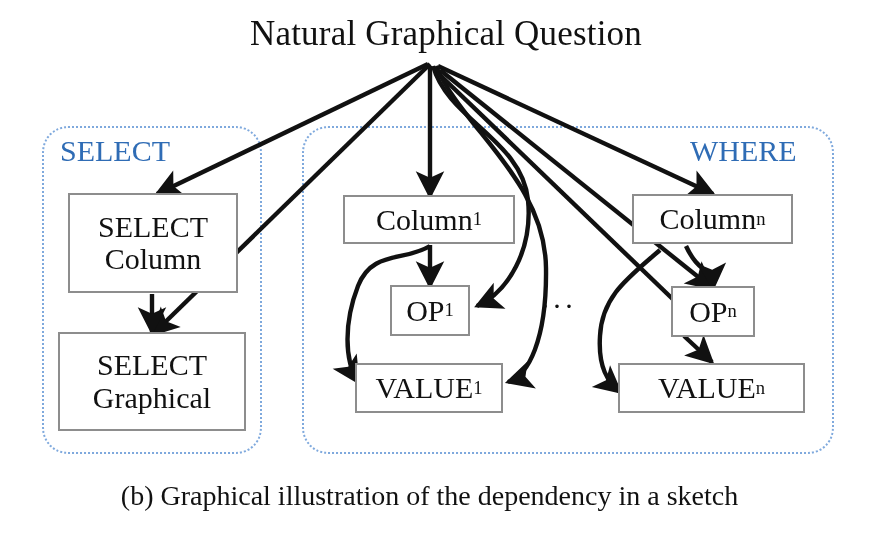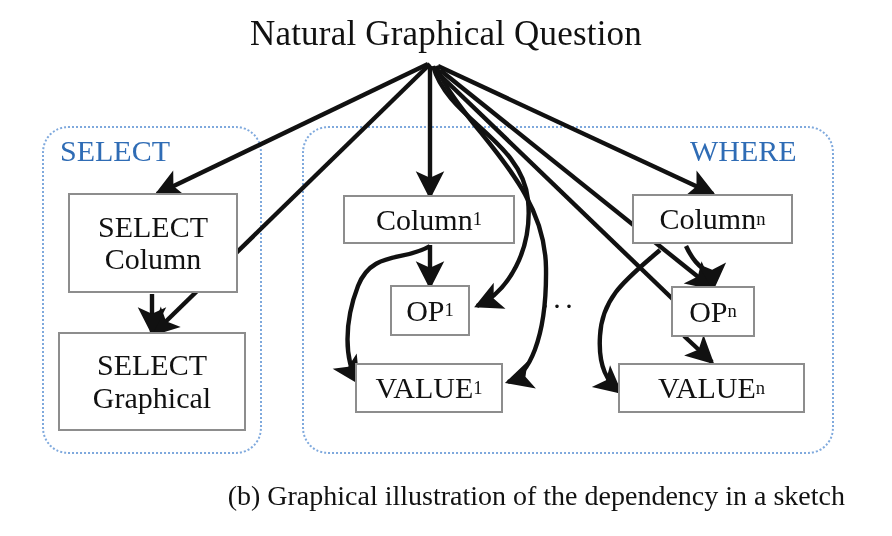--- a/index.html
+++ b/index.html
@@ -53,21 +53,21 @@
   .ellipsis{
     position:absolute;
     font-size:30px;line-height:20px;
     font-family:"Liberation Serif","DejaVu Serif",serif;
     color:#111111;letter-spacing:2px;white-space:nowrap;
   }
 
   .caption{
     position:absolute;left:0;top:478px;width:845px;
     padding-left:14px;box-sizing:border-box;
-    text-align:right;
+    text-align:center;
     font-size:28px;line-height:36px;
     font-family:"Liberation Serif","DejaVu Serif",serif;
     color:#111111;white-space:nowrap;
   }
 </style>
 </head>
 <body>
 
 <div id="stage">
 

